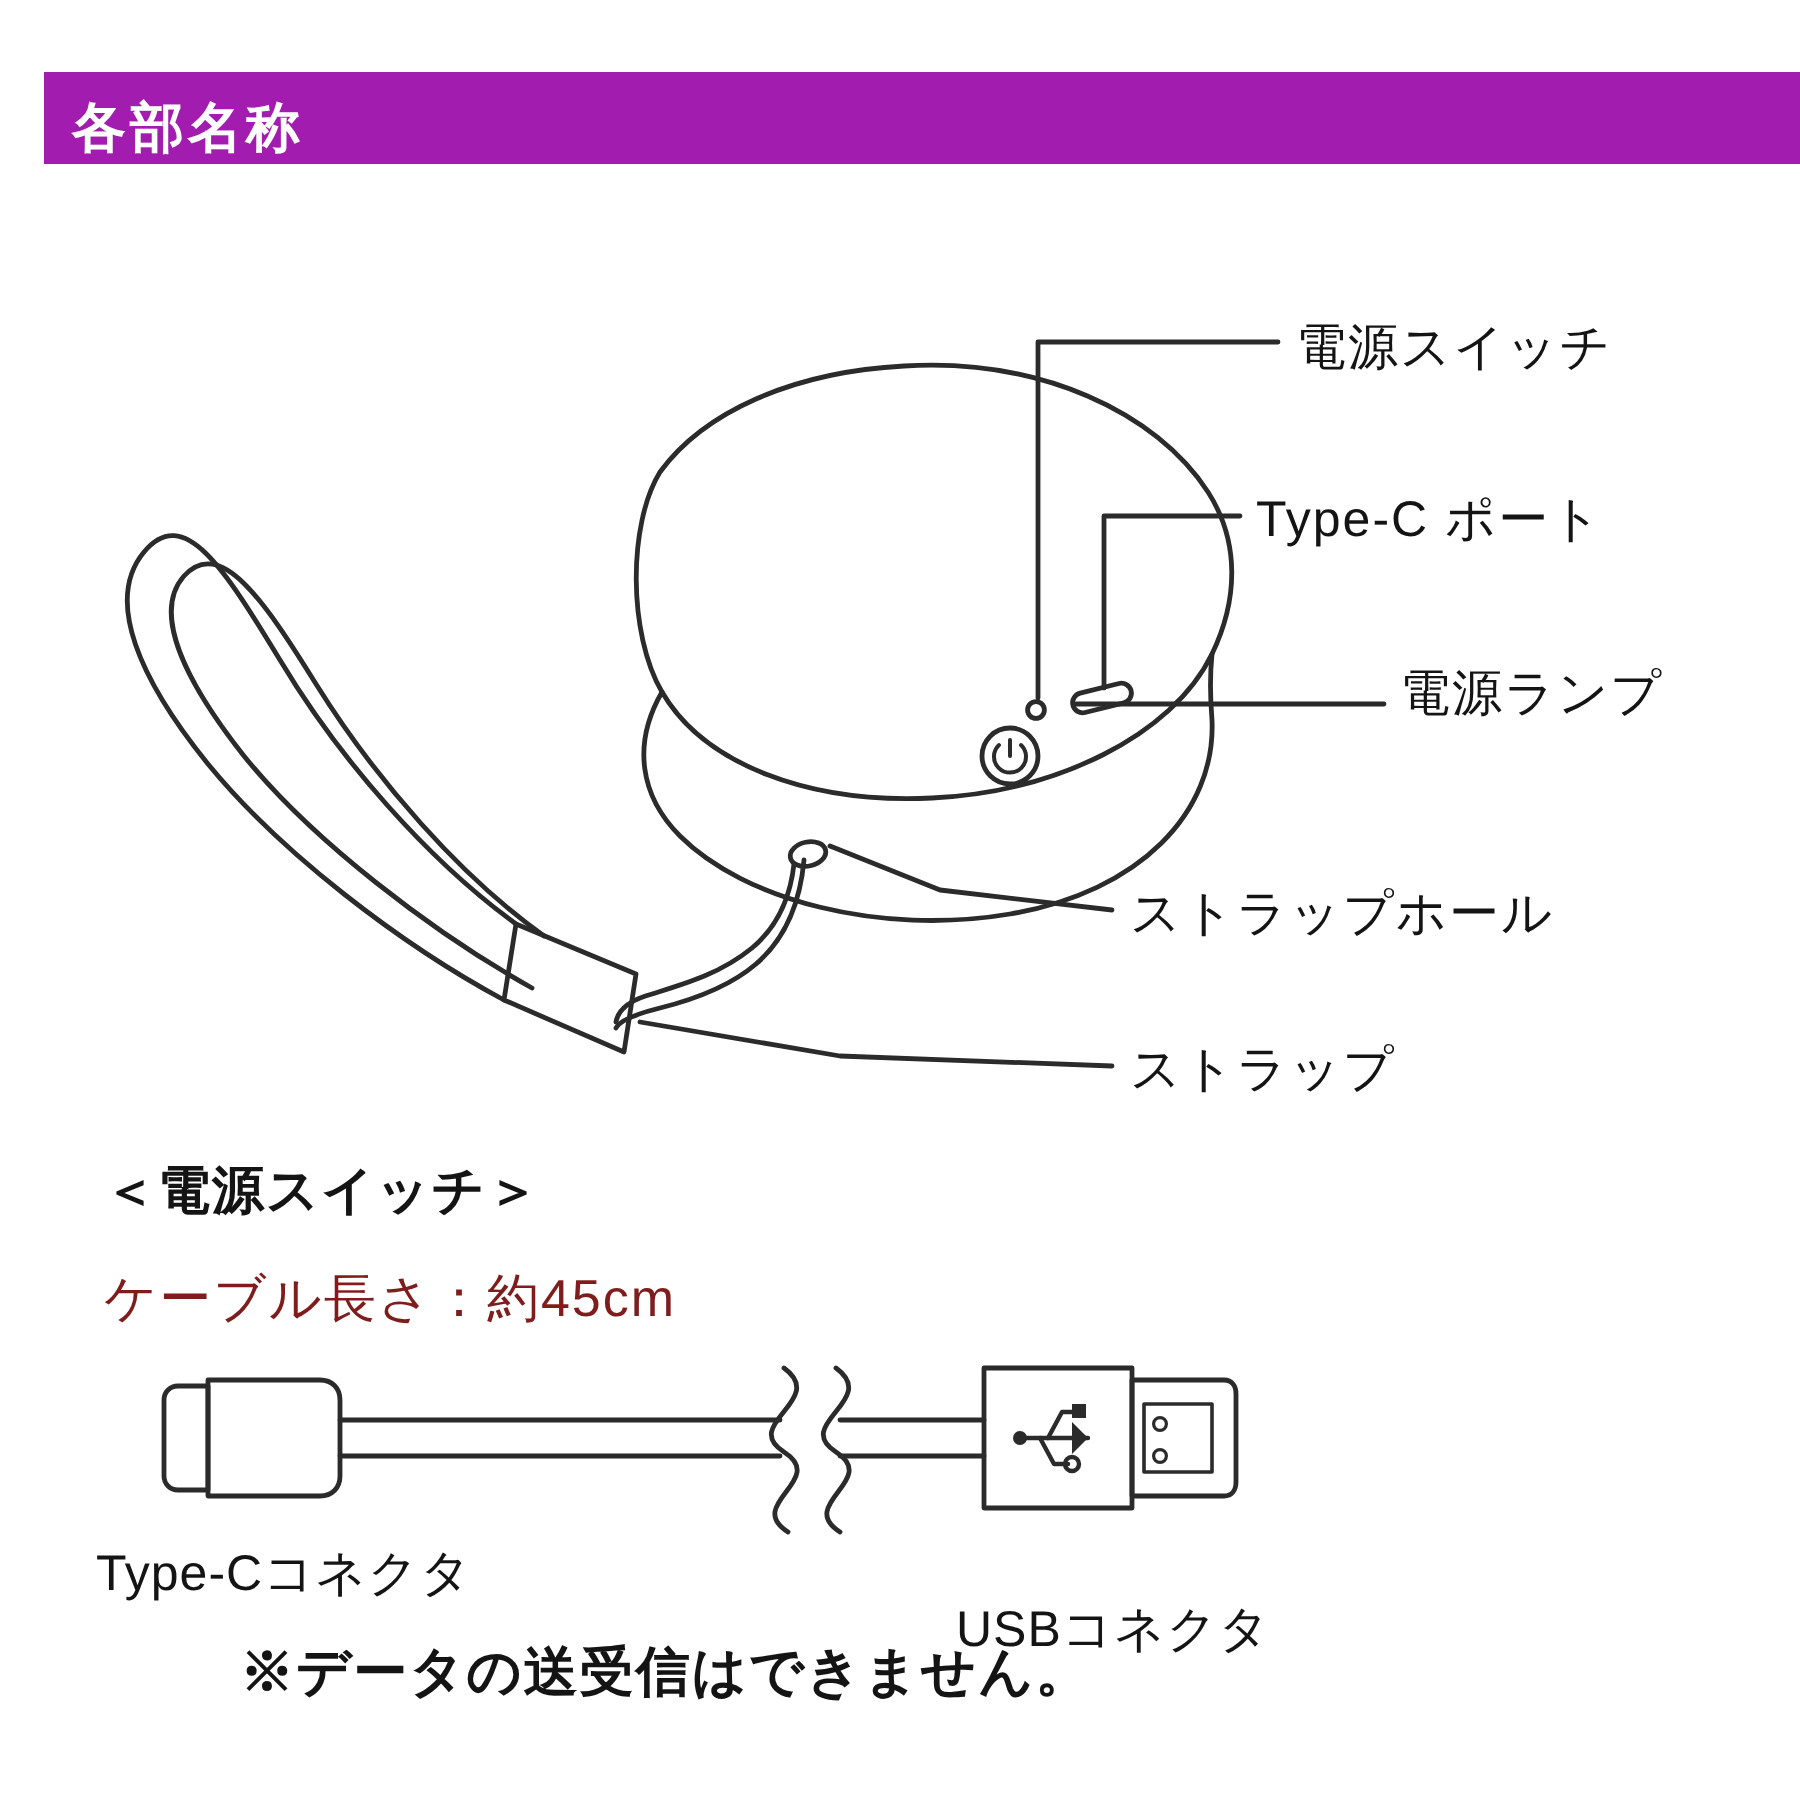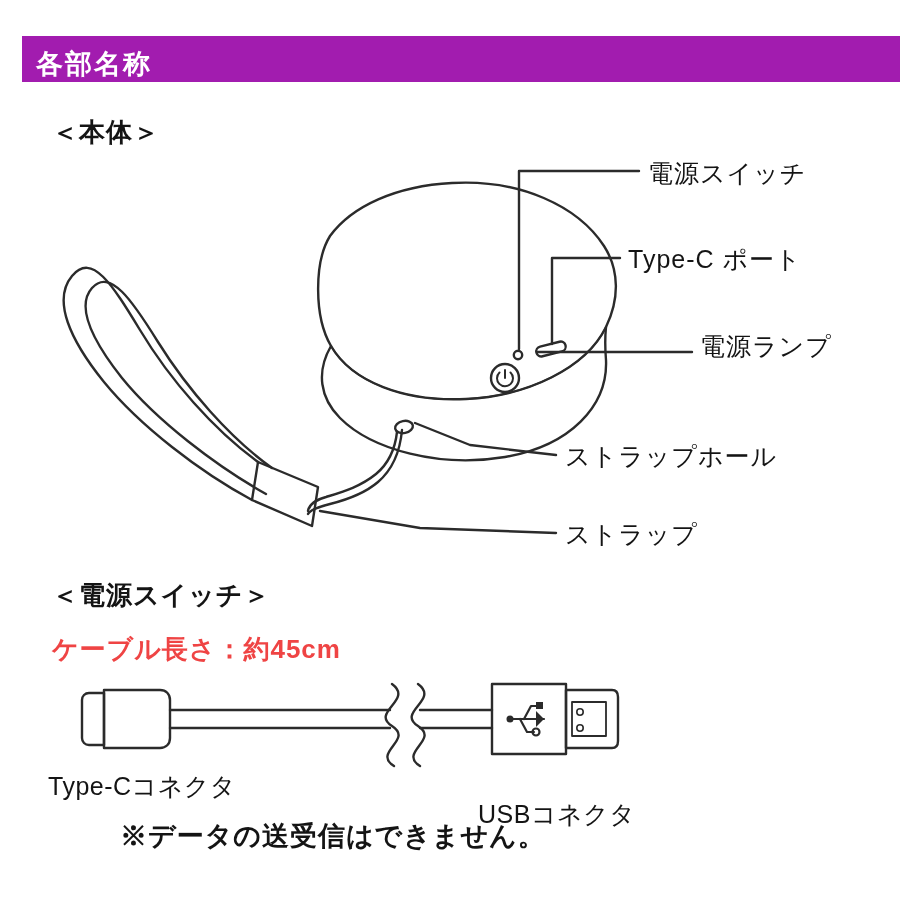--- a/index.html
+++ b/index.html
@@ -51,22 +51,21 @@
   }
   #heading-body { left: 52px; top: 115px; }
   #heading-cable { left: 52px; top: 578px; }
 
   .cable-length {
     position: absolute;
     left: 52px;
     top: 632px;
     font-size: 26px;
     letter-spacing: 1px;
-    color: #ef4444;
-    font-weight: bold;
+    color: #7f1d1d;
   }
 
   
   .callout {
     position: absolute;
     font-size: 25px;
     letter-spacing: 1px;
     color: #141414;
     white-space: nowrap;
   }
@@ -110,21 +109,20 @@
 </style>
 </head>
 <body>
 
 <div class="page">
 
   <div class="header-bar">
     <span class="header-title">各部名称</span>
   </div>
 
-  <div class="section-heading" id="heading-body">＜本体＞</div>
   <div class="section-heading" id="heading-cable">＜電源スイッチ＞</div>
   <div class="cable-length">ケーブル長さ：約45cm</div>
 
   <svg class="art" viewBox="0 0 900 900">
     <g fill="none" stroke="#2b2b2b" stroke-width="2.4" stroke-linecap="round" stroke-linejoin="round">
 
       <path d="M330,236
                C352,206 396,186 452,183
                C520,179 578,206 604,246
                C620,271 619,300 606,327

